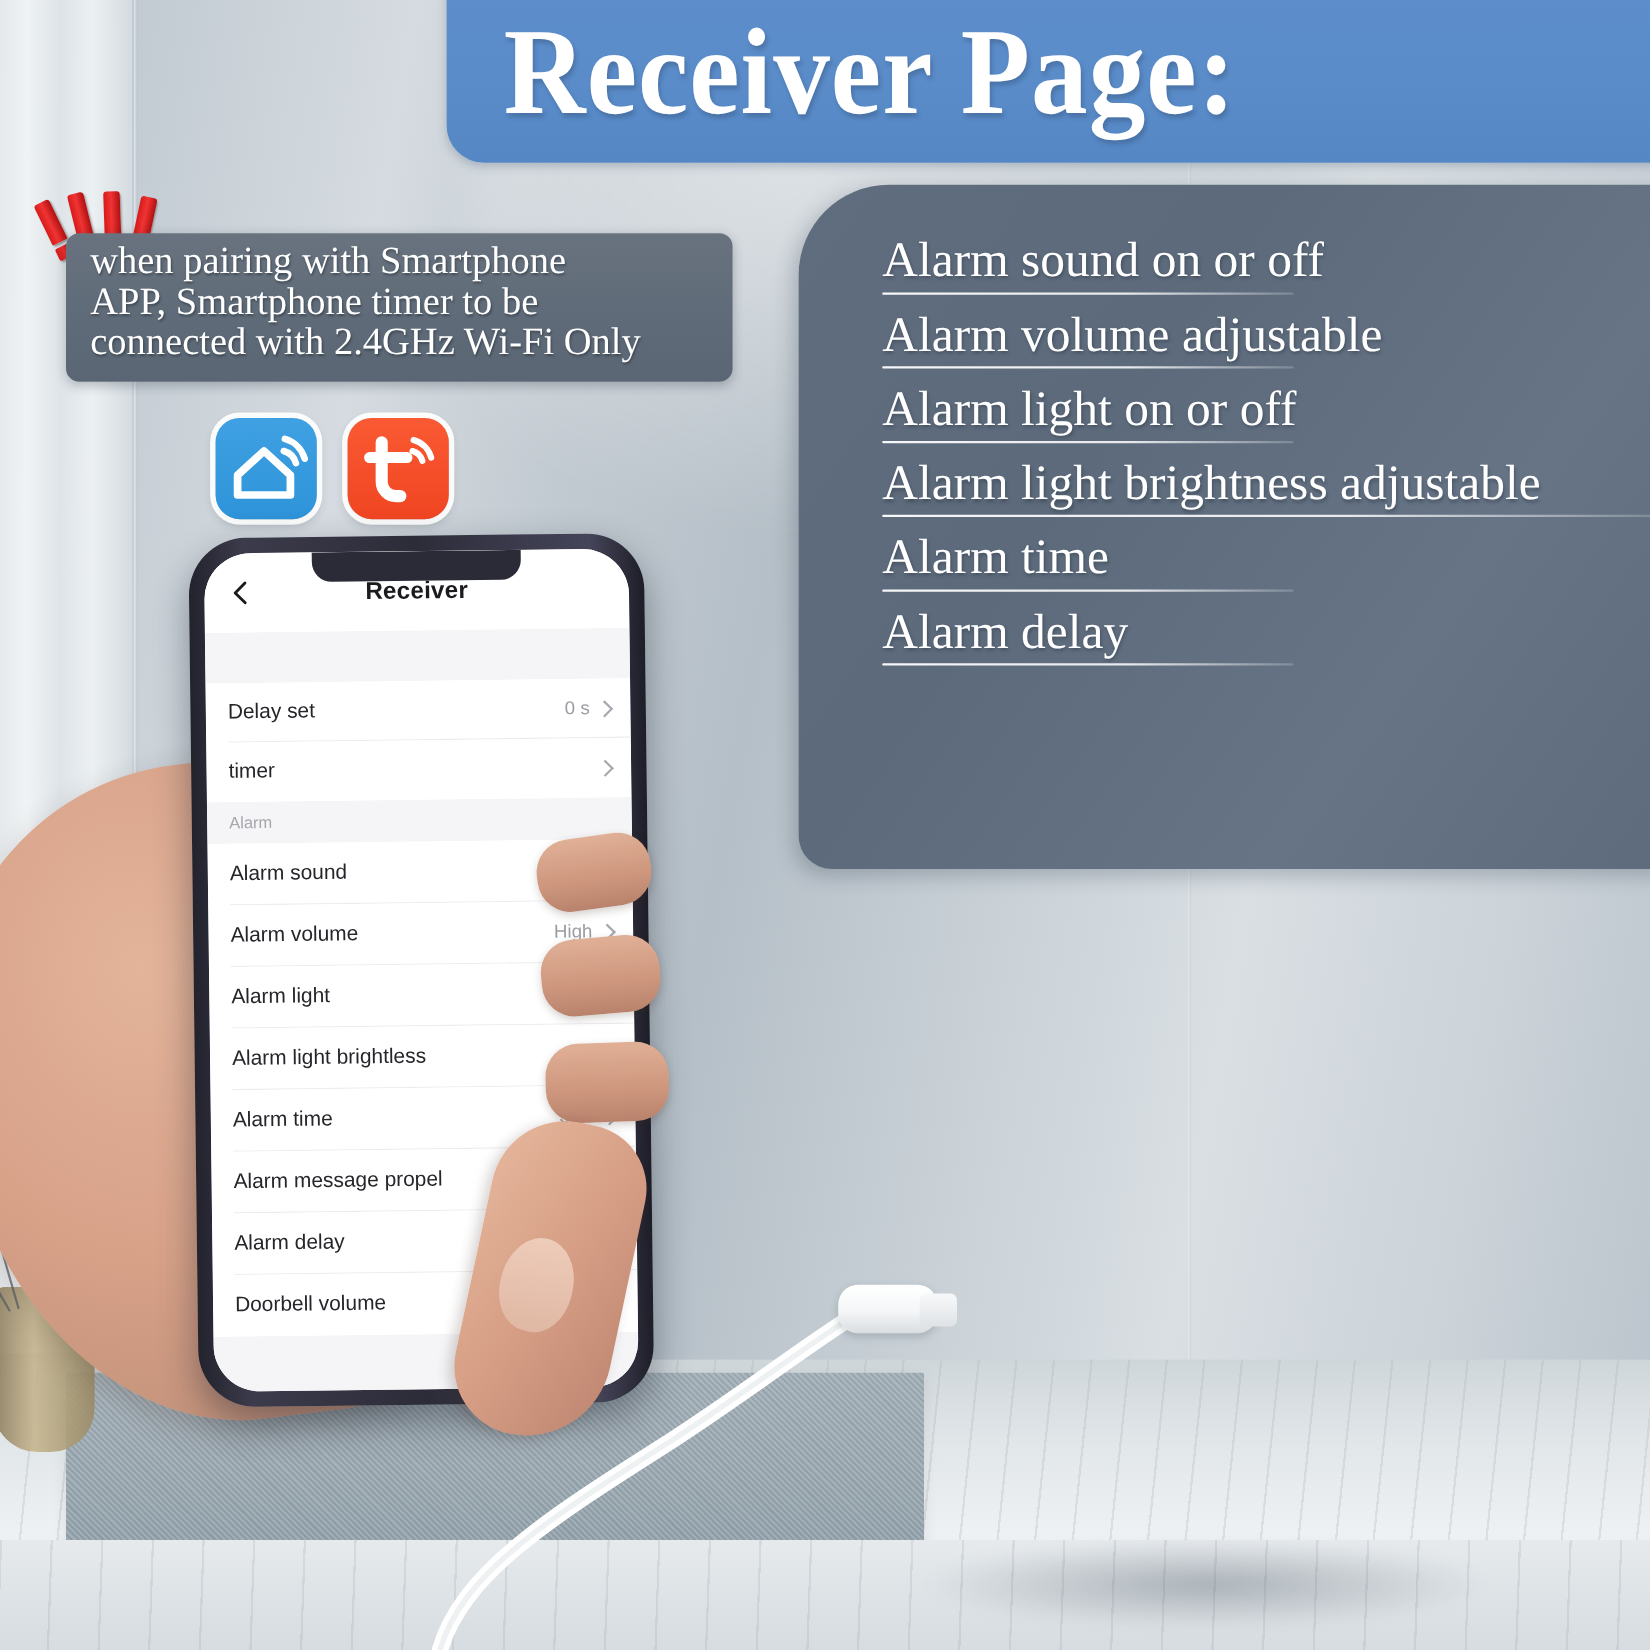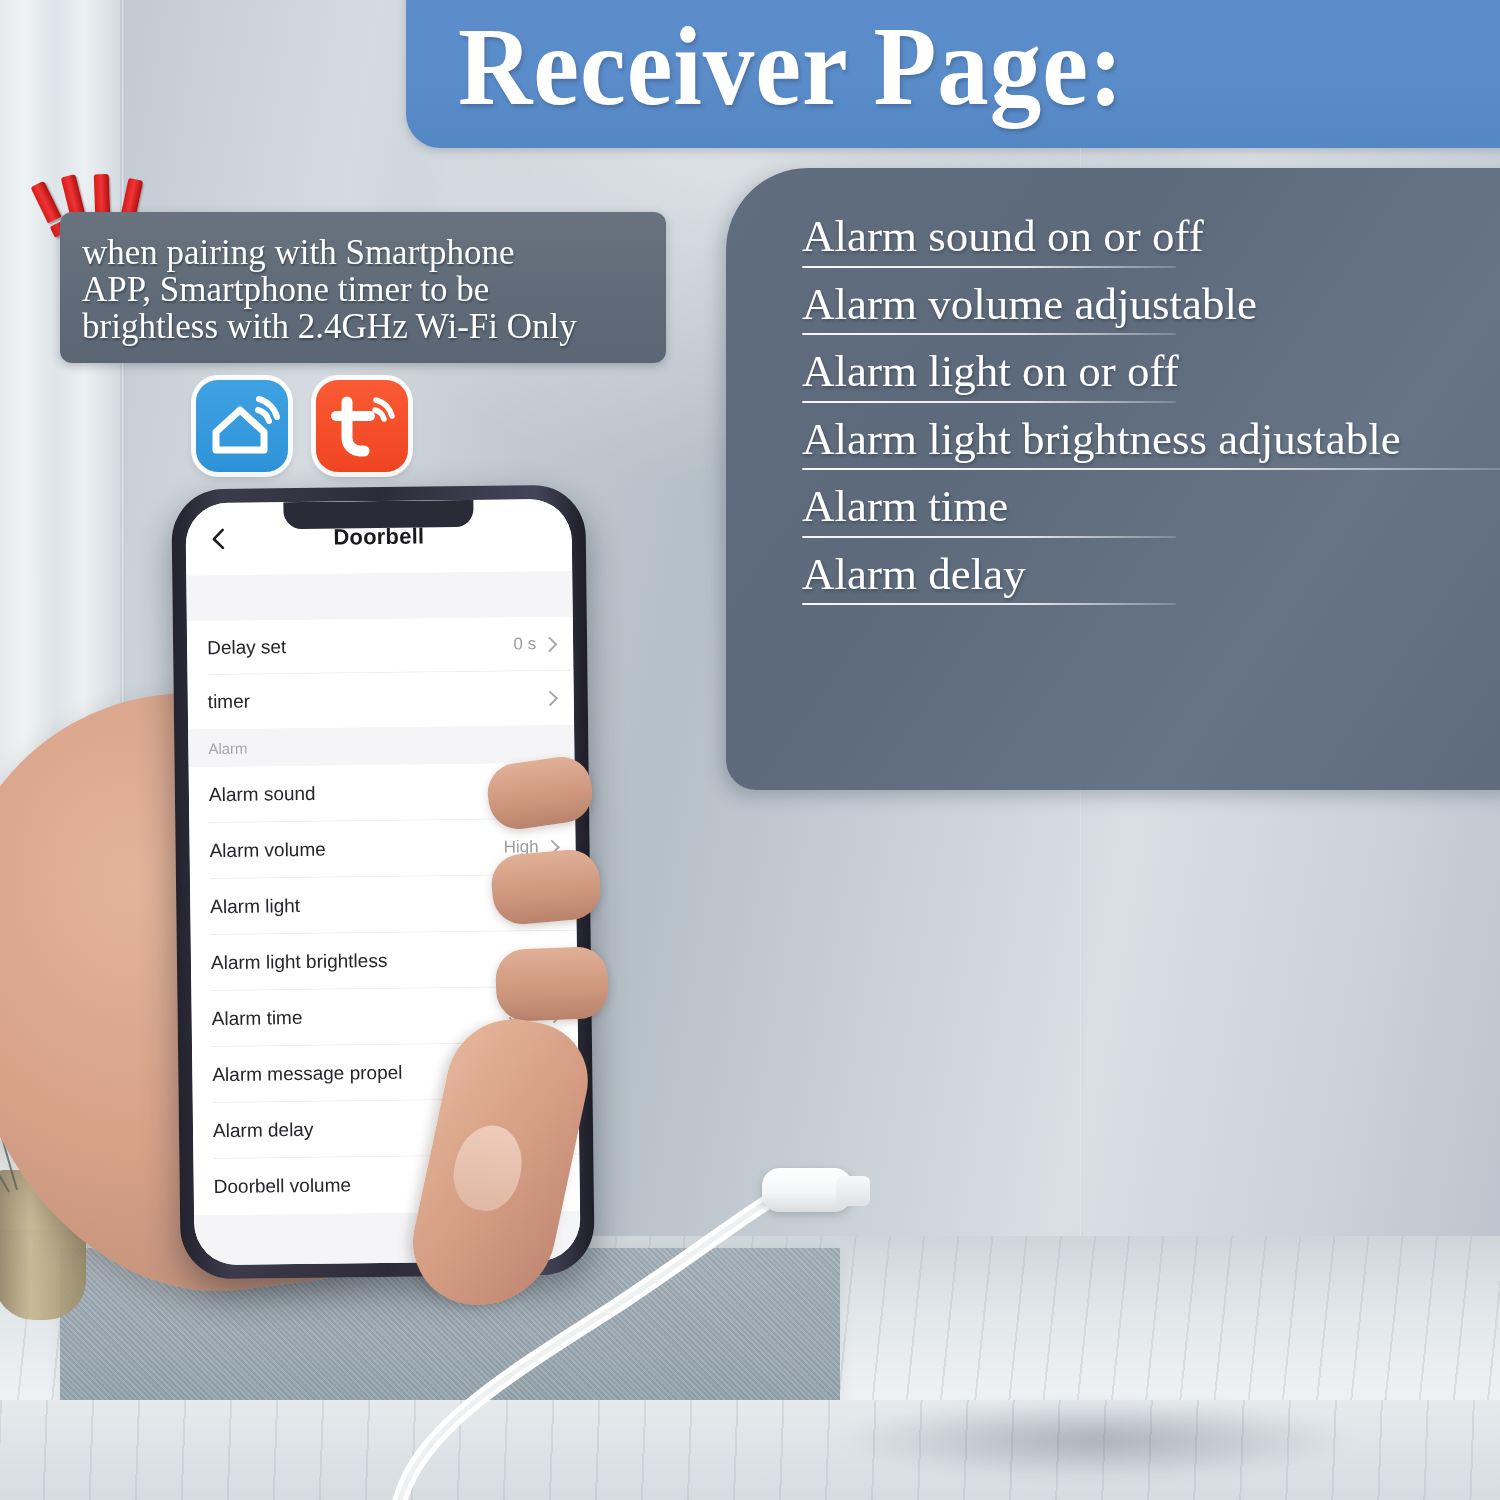--- a/index.html
+++ b/index.html
@@ -132,21 +132,21 @@
     transform: scaleX(.92);
     transform-origin: left center;
     white-space: nowrap;
   }
 
   
   .warn-box {
     position: absolute;
     left: 60px; top: 212px;
     width: 606px;
-    padding: 22px 20px 18px 22px;
+    padding: 6px 20px 18px 22px;
     box-sizing: border-box;
     background: linear-gradient(to bottom, #69737f 0%, #5f6b78 55%, #5a6673 100%);
     border-radius: 12px;
     box-shadow: 0 3px 10px rgba(40,50,62,.28);
   }
   .warn-line {
     font-family: "Liberation Serif", serif;
     font-size: 35px;
     line-height: 1.06;
     color: #ffffff;
@@ -566,21 +566,21 @@
     </div>
     <div class="excl" style="left:64px; transform:rotate(12deg);  height:60px;">
       <div class="bar" style="height:40px;"></div>
         <div class="dot"></div>
     </div>
   </div>
 
   <div class="warn-box">
     <div class="warn-line">when pairing with Smartphone</div>
     <div class="warn-line">APP, Smartphone timer to be</div>
-    <div class="warn-line">brightless with 2.4GHz Wi-Fi Only</div>
+    <div class="warn-line">connected with 2.4GHz Wi-Fi Only</div>
   </div>
 
   <div class="app-icons">
     <div class="app-icon smartlife">
       <svg width="92" height="92" viewBox="0 0 92 92">
         <path d="M20 52 L44 30 L68 52 L68 70 L20 70 Z" fill="none" stroke="#ffffff" stroke-width="7" stroke-linejoin="round"></path>
         <path d="M62 30 a16 16 0 0 1 11 11" fill="none" stroke="#ffffff" stroke-width="6" stroke-linecap="round"></path>
         <path d="M63 19 a26 26 0 0 1 18 18" fill="none" stroke="#ffffff" stroke-width="6" stroke-linecap="round"></path>
       </svg>
     </div>
@@ -599,21 +599,21 @@
   <div class="phone">
     <div class="phone-screen">
       <div class="phone-notch"></div>
 
       <div class="nav-bar">
         <div class="nav-back">
           <svg width="26" height="26" viewBox="0 0 26 26">
             <path d="M17 4 L8 13 L17 22" fill="none" stroke="#1b1b1f" stroke-width="2.6" stroke-linecap="round" stroke-linejoin="round"></path>
           </svg>
         </div>
-        <div class="nav-title">Doorbell</div>
+        <div class="nav-title">Receiver</div>
       </div>
 
       <div class="list-gap"></div>
 
       <div class="row">
         <div class="row-label">Delay set</div>
         <div class="row-value">0 s</div>
         <div class="chev"></div>
       </div>
       <div class="row no-sep">

